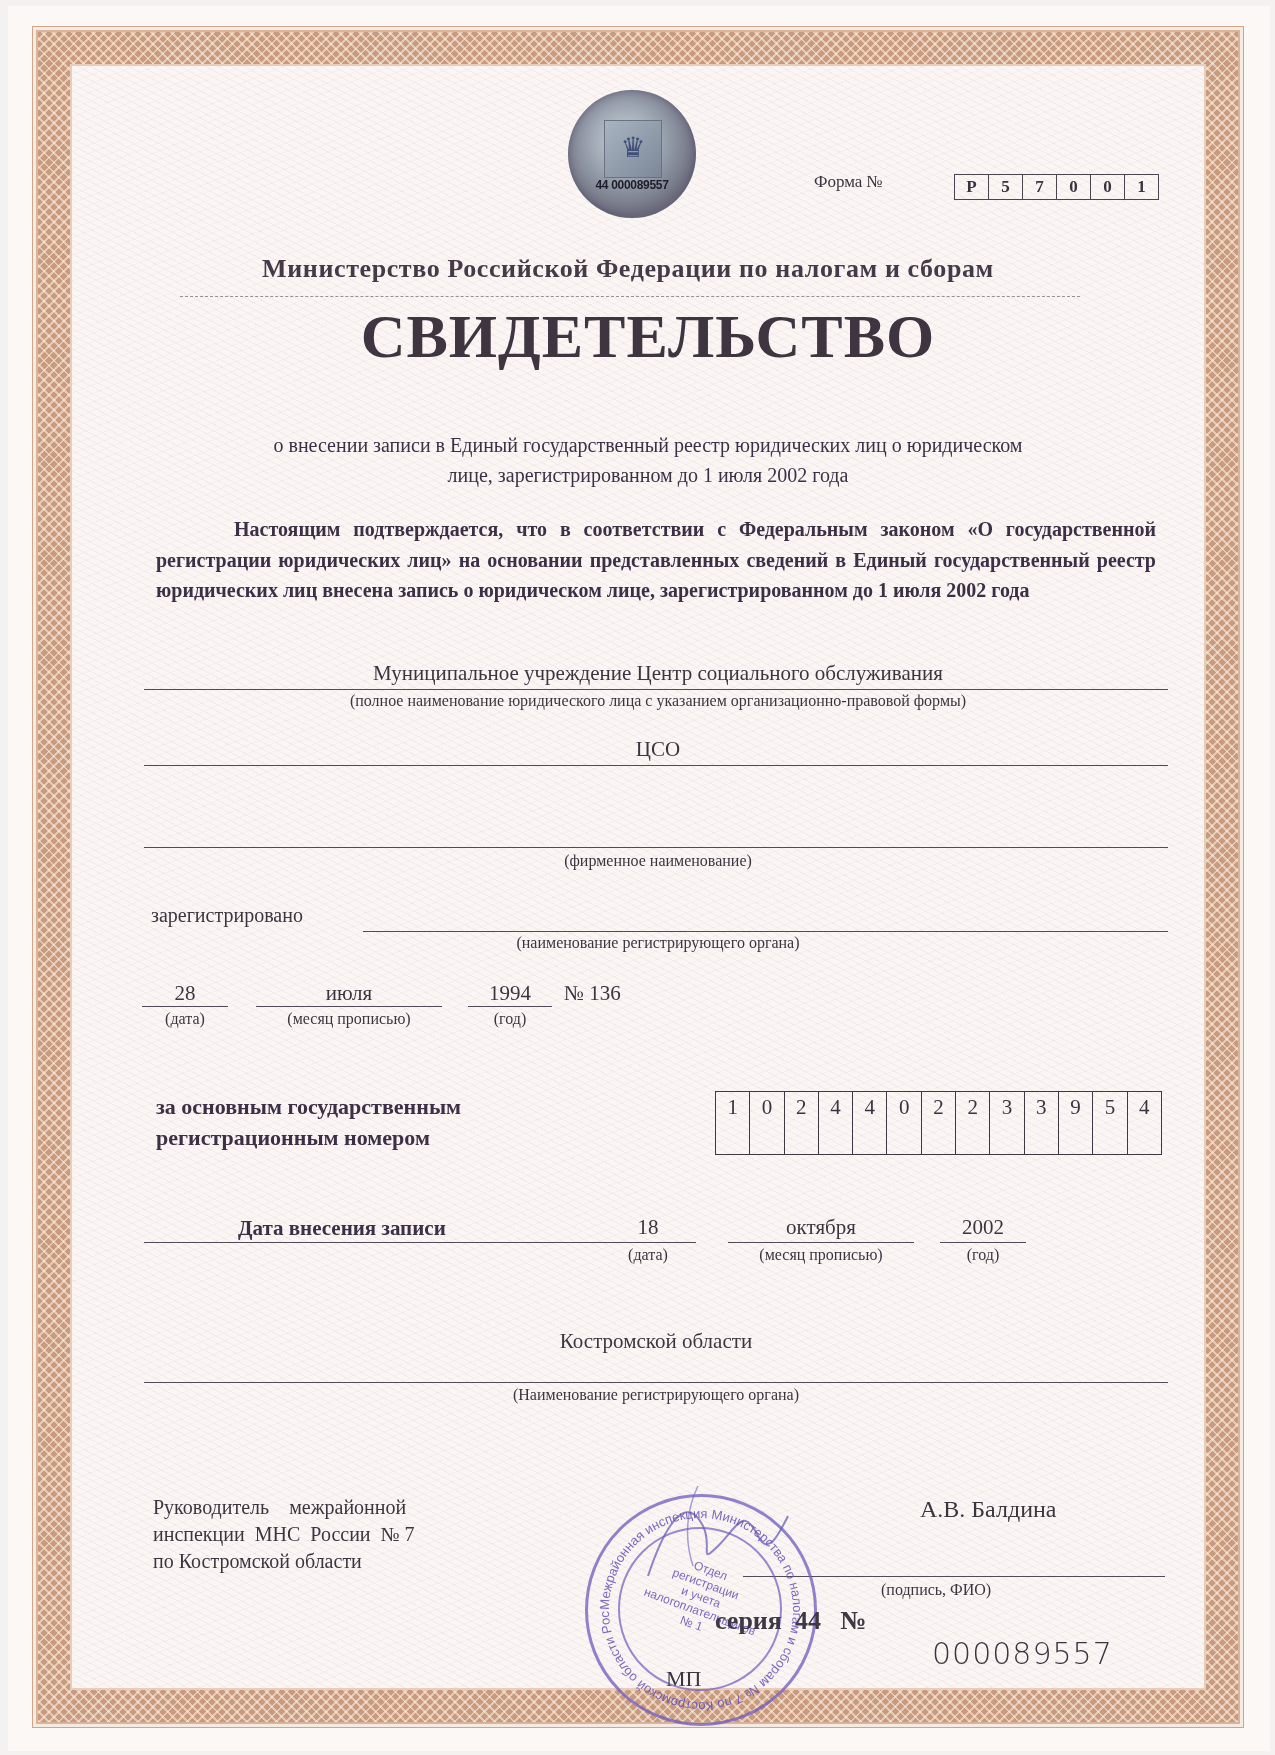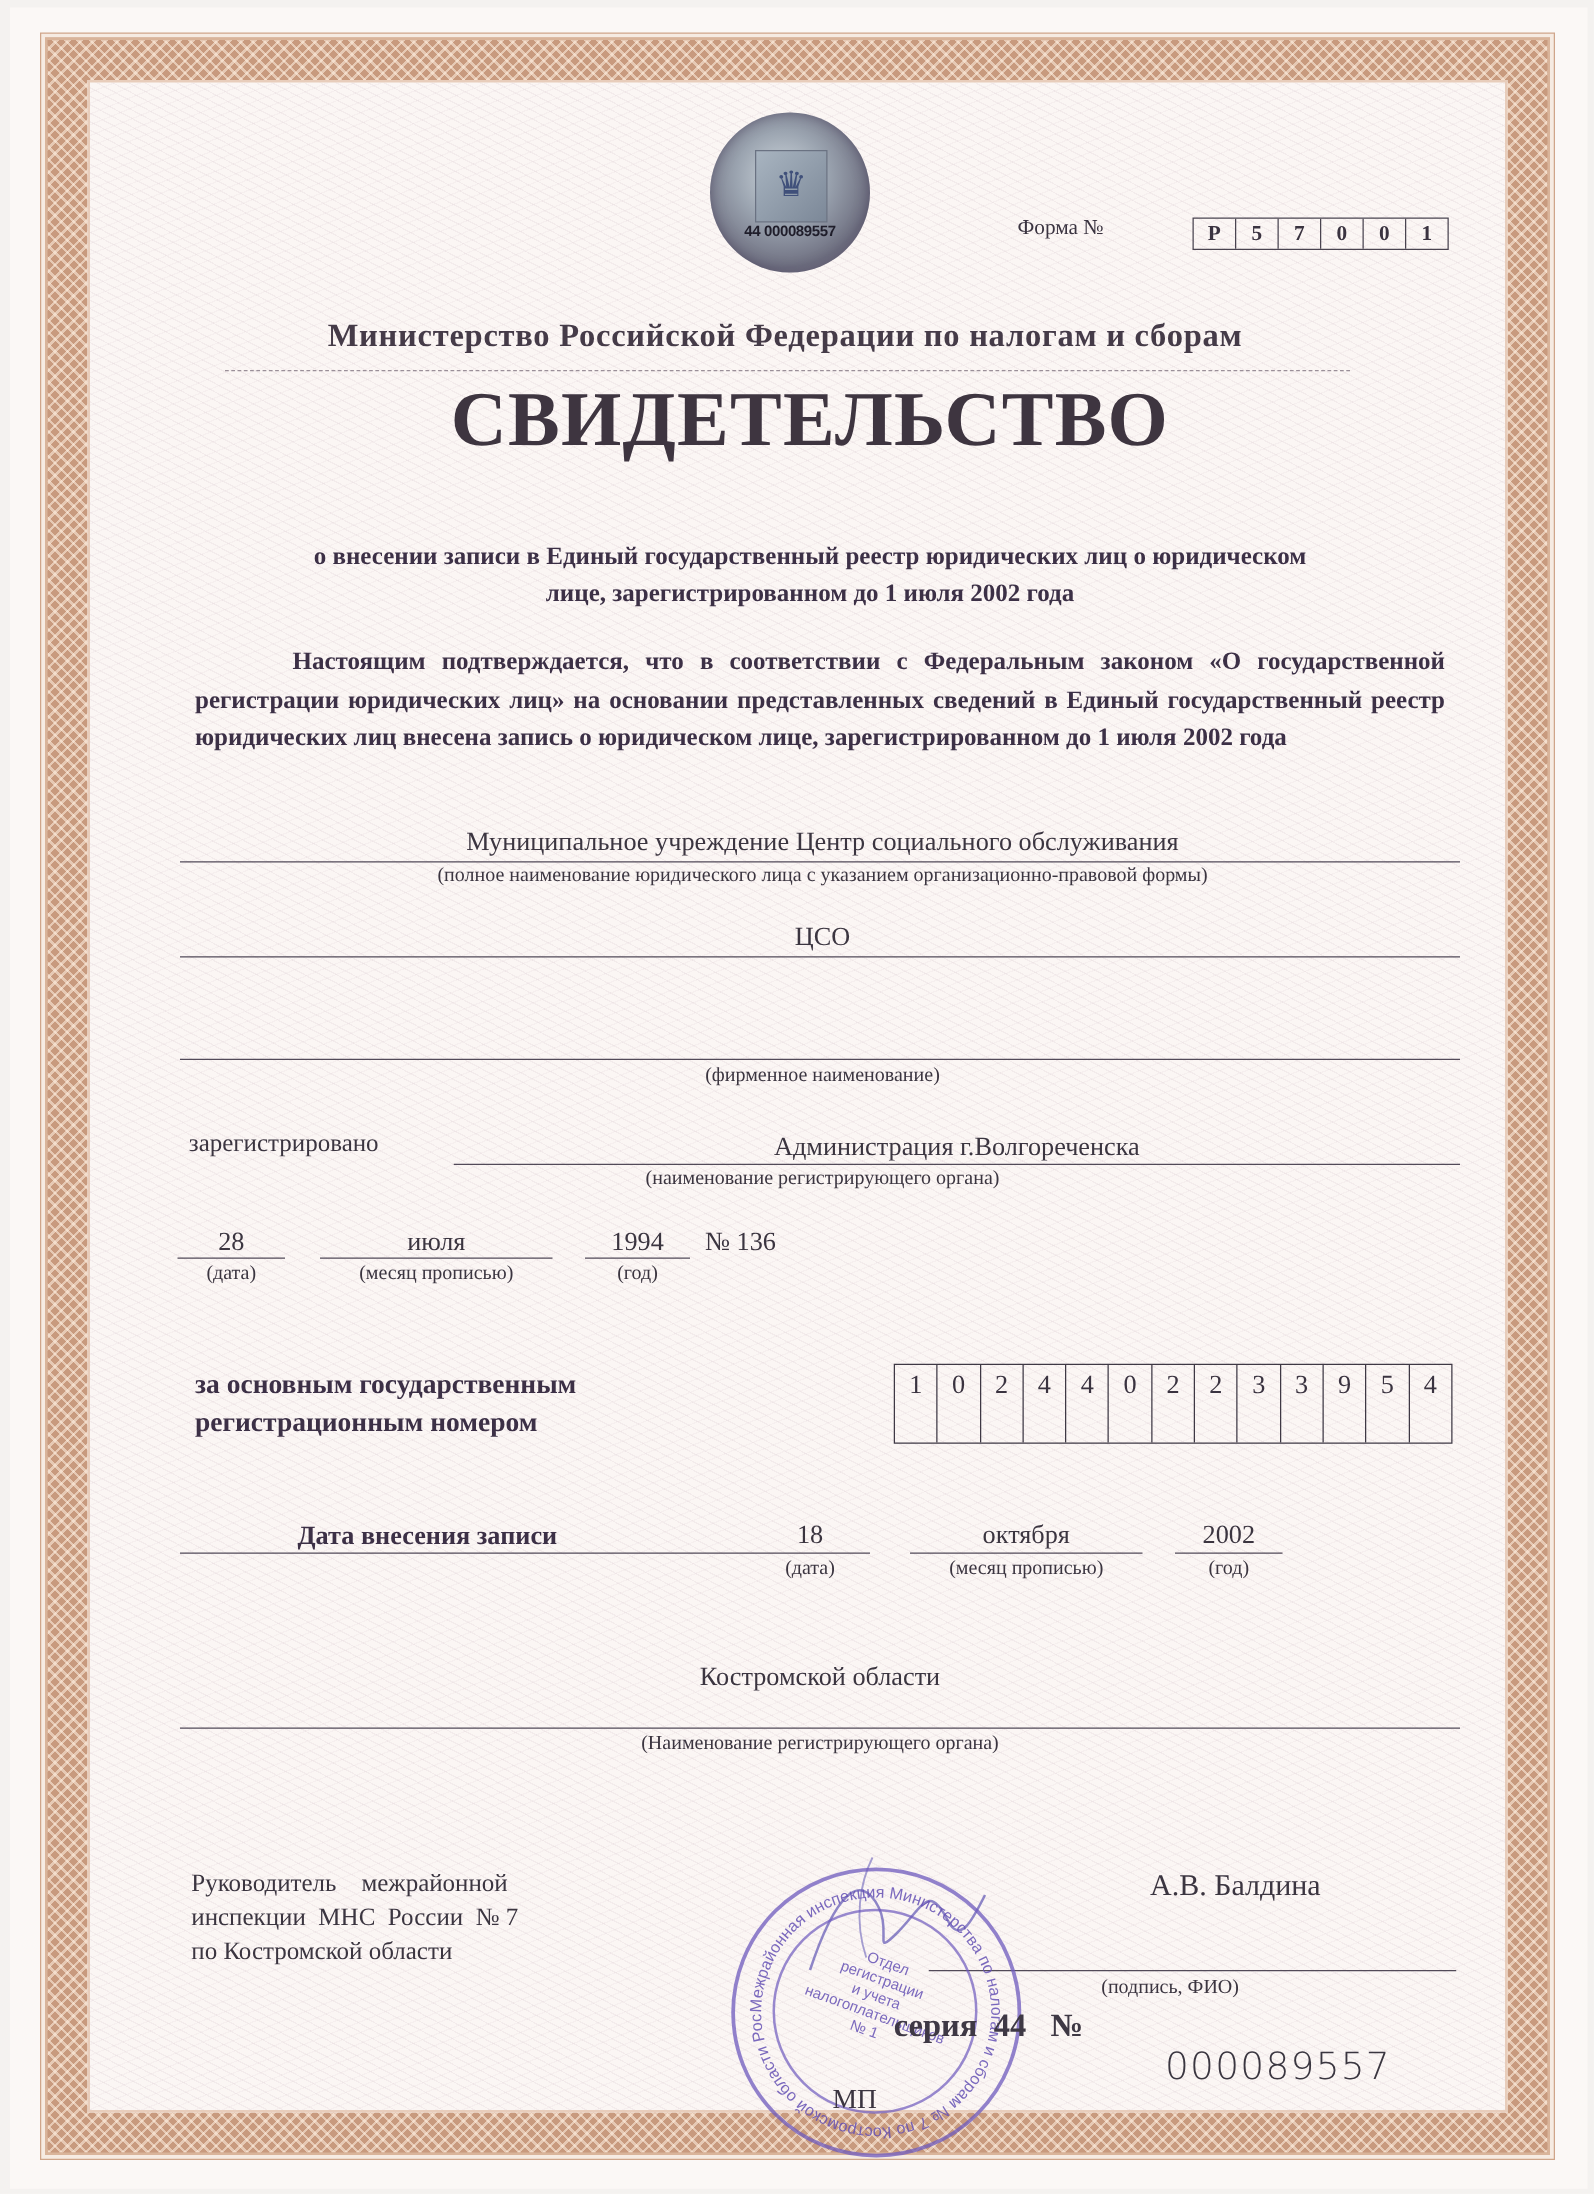--- a/index.html
+++ b/index.html
@@ -66,21 +66,21 @@
       left: 170px; top: 248px; width: 900px; font-size: 26px; font-weight: bold;
       letter-spacing: 0.6px; color: #453b48;
       font-family: "Liberation Serif", serif;
     }
     .ministry-rule { left: 172px; top: 290px; width: 900px; border-top: 1px dashed #9a8f98; }
     .title {
       left: 140px; top: 295px; width: 1000px; font-size: 62px; font-weight: bold;
       color: #3e3540; letter-spacing: 1px;
     }
     .subtitle {
-      left: 140px; top: 424px; width: 1000px; font-size: 20px; font-weight: bold;
+      left: 140px; top: 424px; width: 1000px; font-size: 20px; font-weight: normal;
       line-height: 30px; color: #3c3046;
     }
     .confirm {
       left: 148px; top: 508px; width: 1000px; font-size: 20px; font-weight: bold;
       line-height: 30.5px; text-align: justify; color: #3c3046;
     }
     .confirm .indent { display: inline-block; width: 78px; }
 
     .field-value { font-size: 21px; color: #3b3540; }
     .hint { font-size: 16px; color: #3b3540; }
@@ -161,21 +161,20 @@
   <div class="abs hint center" style="left:140px; top:686px; width:1020px;">(полное наименование юридического лица с указанием организационно-правовой формы)</div>
 
   <div class="abs field-value center" style="left:140px; top:731px; width:1020px;">ЦСО</div>
   <div class="abs rule" style="left:136px; top:759px; width:1024px;"></div>
 
   <div class="abs field-value center" style="left:140px; top:812px; width:1020px;"></div>
   <div class="abs rule" style="left:136px; top:841px; width:1024px;"></div>
   <div class="abs hint center" style="left:140px; top:846px; width:1020px;">(фирменное наименование)</div>
 
   <div class="abs label-left" style="left:143px; top:898px;">зарегистрировано</div>
-  <div class="abs field-value center" style="left:355px; top:899px; width:805px;">Администрация г.Волгореченска</div>
   <div class="abs rule" style="left:355px; top:925px; width:805px;"></div>
   <div class="abs hint center" style="left:355px; top:928px; width:590px;">(наименование регистрирующего органа)</div>
 
   <div class="abs field-value center" style="left:134px; top:975px; width:86px;">28</div>
   <div class="abs rule" style="left:134px; top:1000px; width:86px;"></div>
   <div class="abs hint center" style="left:134px; top:1004px; width:86px;">(дата)</div>
 
   <div class="abs field-value center" style="left:248px; top:975px; width:186px;">июля</div>
   <div class="abs rule" style="left:248px; top:1000px; width:186px;"></div>
   <div class="abs hint center" style="left:248px; top:1004px; width:186px;">(месяц прописью)</div>

